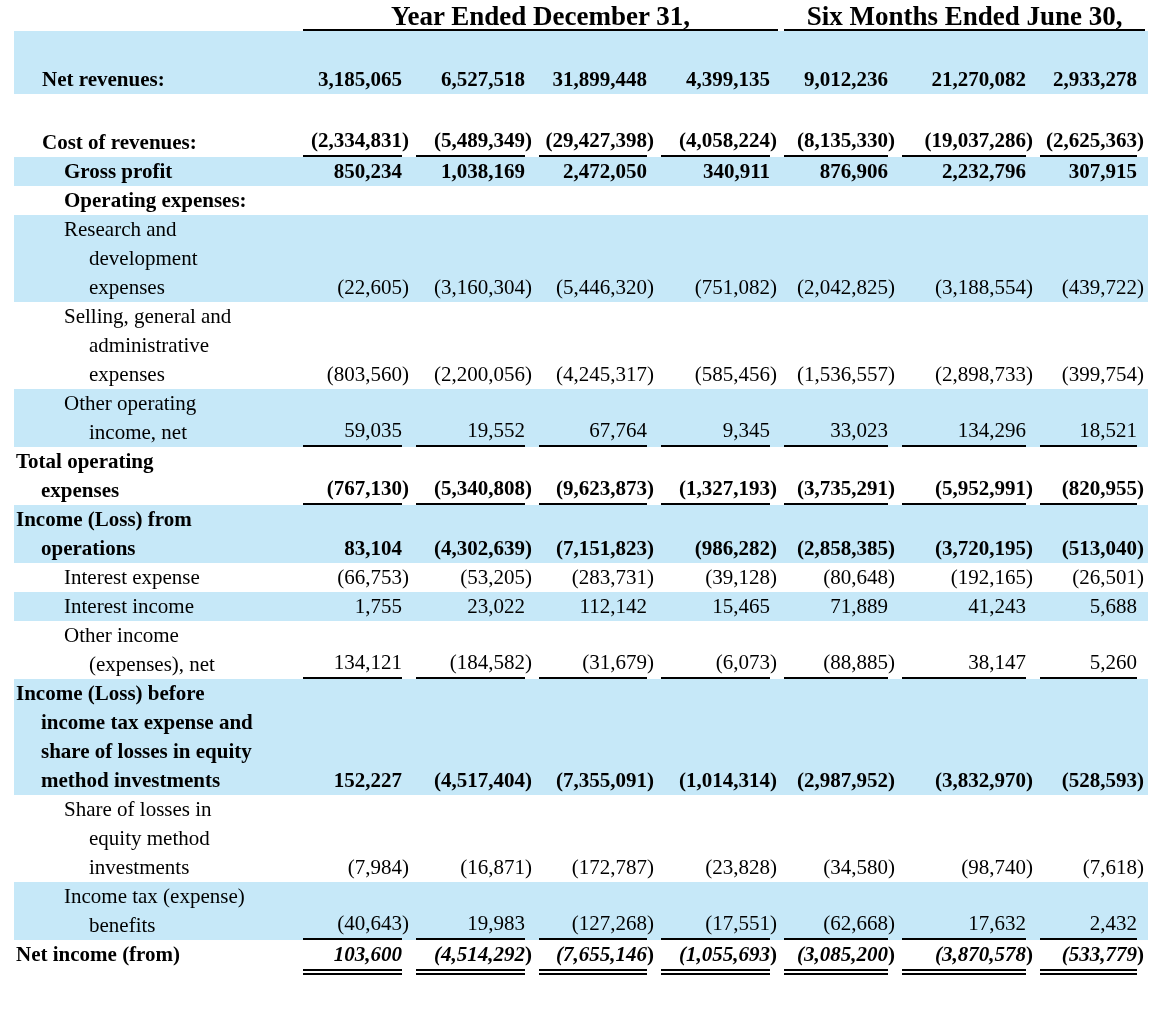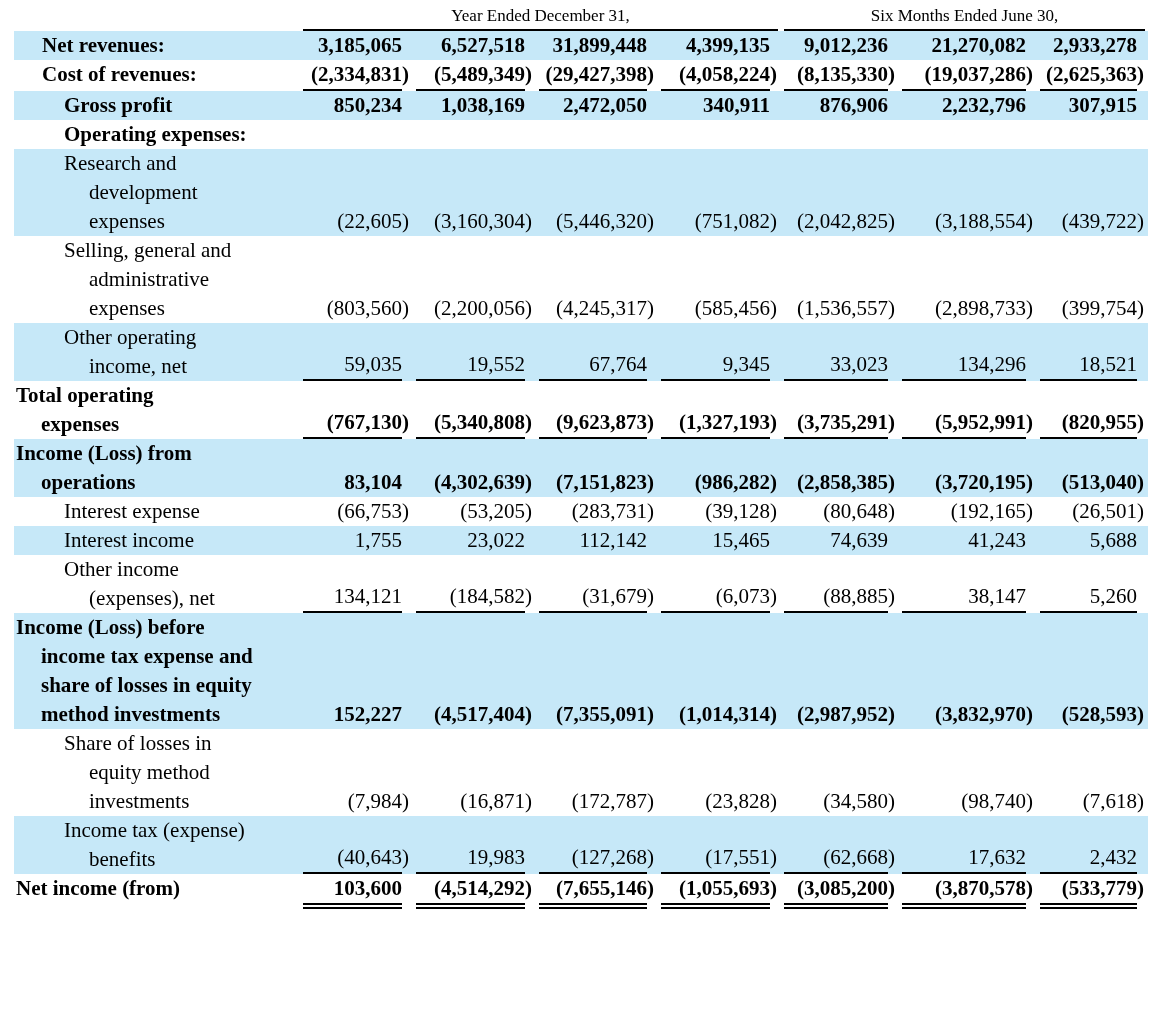--- a/index.html
+++ b/index.html
@@ -26,22 +26,22 @@
     width:1134px;
   }
   th,td{
     padding:0 3px;
     vertical-align:bottom;
     font-weight:normal;
   }
   
   thead th{
     text-align:center;
-    font-weight:normal;
-    font-size:17px;
+    font-weight:bold;
+    font-size:27px;
     line-height:24px;
     vertical-align:bottom;
   }
   thead tr.years th, thead tr.curr th{line-height:27px;}
   thead .hl{
     display:block;
     border-bottom:2px solid var(--ink);
     padding:0 1px 1px 1px;
     white-space:nowrap;
   }
@@ -59,40 +59,40 @@
   tr.bold td{font-weight:bold;}
   td.lbl{
     padding:0;
     text-align:left;
     vertical-align:top;
   }
   td.lbl .txt{
     white-space:pre-line;
   }
   .ind0{padding-left:27px;text-indent:-25px;}
-  .ind1{padding-left:53px;text-indent:-25px;}
+  .ind1{padding-left:53px;text-indent:-25px;margin-top:34px;}
   .ind2{padding-left:75px;text-indent:-25px;}
   td.num{vertical-align:bottom;}
   td.num .vw{
     display:flex;
     align-items:baseline;
   }
   td.num .v{
     flex:1 1 auto;
     text-align:right;
     white-space:nowrap;
   }
   td.num .p{
     flex:0 0 8px;
     width:8px;
     text-align:left;
     white-space:nowrap;
   }
   tr.u-single td.num .v{border-bottom:2px solid var(--ink);}
-  tr.u-double td.num .v{border-bottom:6px double var(--ink);}
+  tr.u-double td.num .v{border-bottom:6px double var(--ink);font-style:italic;}
 </style>
 </head>
 <body>
 
 <div class="sheet">
   <table class="fin">
     <colgroup>
         <col style="width: 286px;">
         <col style="width: 113px;">
         <col style="width: 123px;">
@@ -579,21 +579,21 @@
             </div>
           </td>
           <td class="num">
             <div class="vw">
               <span class="v">15,465</span>
               <span class="p"></span>
             </div>
           </td>
           <td class="num">
             <div class="vw">
-              <span class="v">74,639</span>
+              <span class="v">71,889</span>
               <span class="p"></span>
             </div>
           </td>
           <td class="num">
             <div class="vw">
               <span class="v">41,243</span>
               <span class="p"></span>
             </div>
           </td>
           <td class="num">

